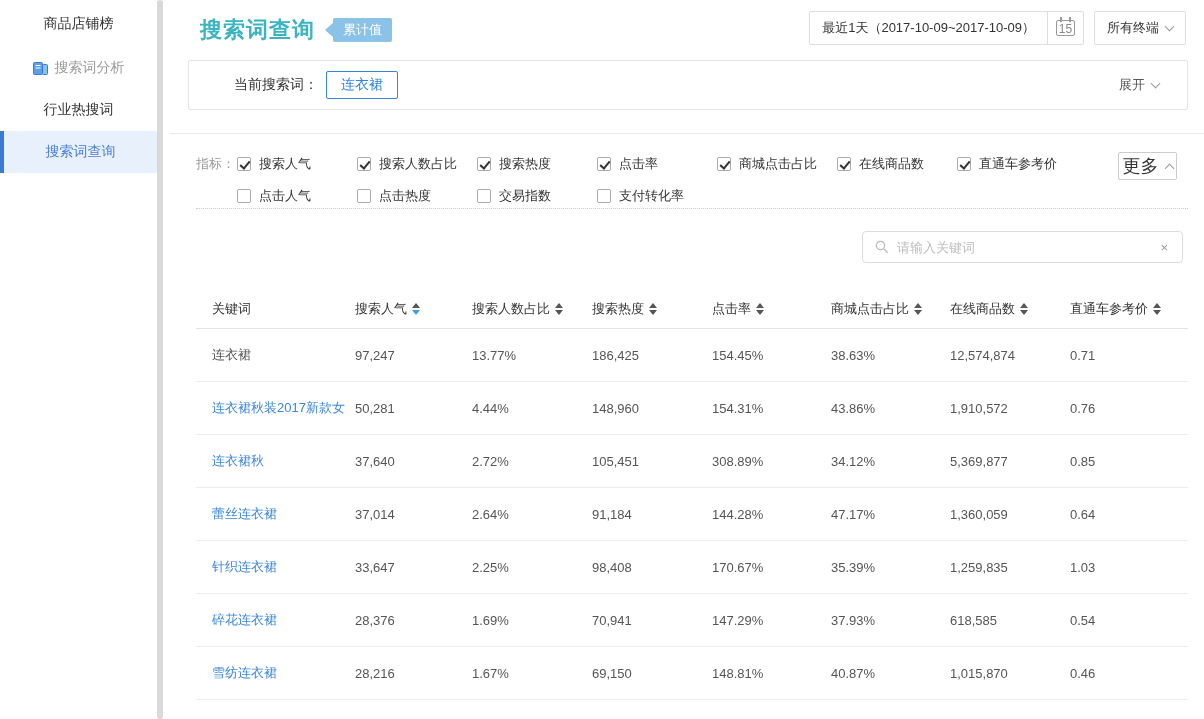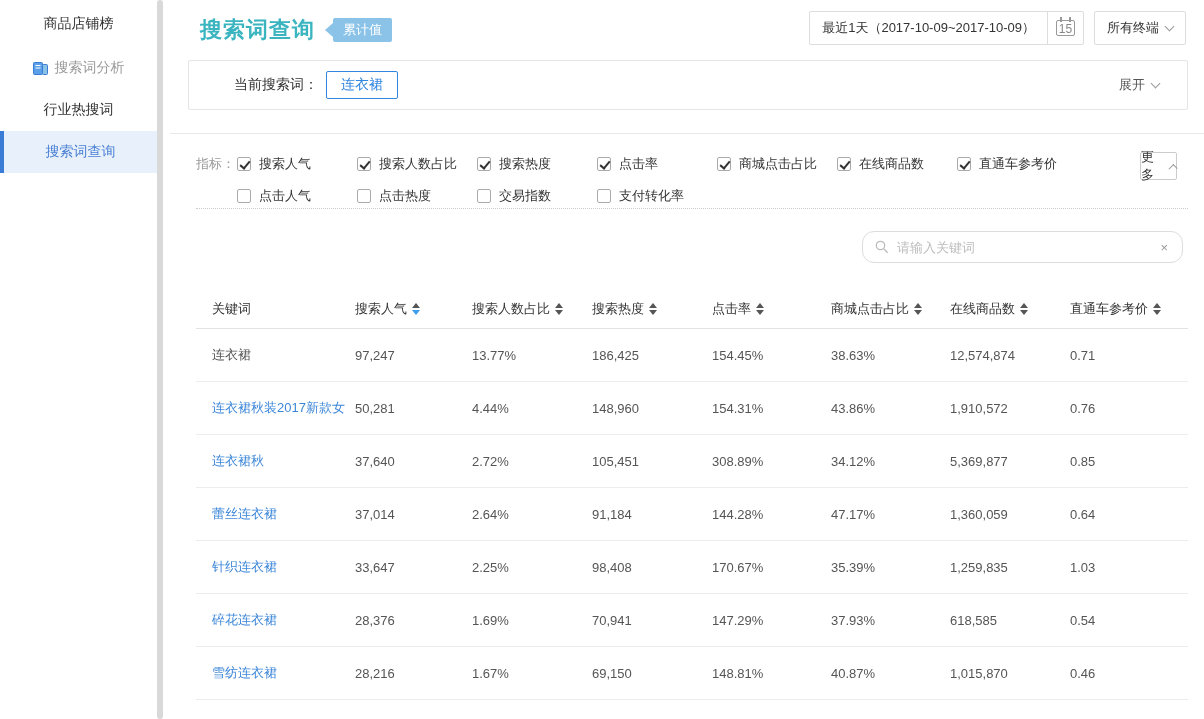--- a/index.html
+++ b/index.html
@@ -44,24 +44,24 @@
   
   .hdiv { position:absolute; top:133px; left:7px; right:0; border-top:1px solid #e8e8e8; }
   
   .metrics { position:absolute; left:33px; right:16px; top:151px; }
   .m-row { display:flex; align-items:center; height:26px; }
   .m-row.second { margin-top:6px; margin-left:41px; }
   .m-label { width:41px; color:#999; font-size:13px; }
   .m-item { width:120px; display:flex; align-items:center; font-size:13px; color:#333; cursor:pointer; }
   .cb { width:14px; height:14px; border:1px solid #aaa; border-radius:2px; background:#fff; display:inline-block; position:relative; margin-right:8px; flex:none; }
   .cb.checked::after { content:""; position:absolute; left:4px; top:1px; width:4px; height:8px; border-right:2px solid #333; border-bottom:2px solid #333; transform:rotate(40deg); }
-  .more-btn { position:absolute; right:11px; top:1px; width:37px; height:28px; border:1px solid #ccc; border-radius:2px; background:#fff; display:flex; align-items:center; justify-content:center; font-size:13px; color:#333; cursor:pointer; }
+  .more-btn { position:absolute; right:11px; top:1px; width:59px; height:28px; border:1px solid #ccc; border-radius:2px; background:#fff; display:flex; align-items:center; justify-content:center; font-size:18px; color:#333; cursor:pointer; }
   .dotted-div { position:absolute; top:208px; left:33px; right:16px; border-top:1px dotted #ccc; }
   
-  .searchbox { position:absolute; top:231px; right:21px; width:321px; height:32px; border:1px solid #ddd; border-radius:12px; background:#fff; display:flex; align-items:center; padding:0 12px; }
+  .searchbox { position:absolute; top:231px; right:21px; width:321px; height:32px; border:1px solid #ddd; border-radius:4px; background:#fff; display:flex; align-items:center; padding:0 12px; }
   .searchbox input { border:none; outline:none; flex:1; font-size:13px; color:#333; margin-left:8px; font-family:inherit; background:transparent; }
   .searchbox input::placeholder { color:#bdbdbd; }
   .clear-x { color:#999; font-size:13px; cursor:pointer; padding:0 2px; }
   
   .table { position:absolute; top:290px; left:33px; right:16px; }
   .t-head { display:flex; align-items:center; height:39px; border-bottom:1px solid #e3e3e3; font-weight:normal; color:#333; font-size:13px; }
   .t-row { display:flex; align-items:center; height:53px; border-bottom:1px solid #ededed; font-size:13px; color:#555; }
   .c0{ width:159px; padding-left:16px; } .c1{ width:117px; } .c2{ width:120px; }
   .c3{ width:120px; } .c4{ width:119px; } .c5{ width:119px; } .c6{ width:120px; } .c7{ width:118px; }
   .th { display:flex; align-items:center; cursor:pointer; }

